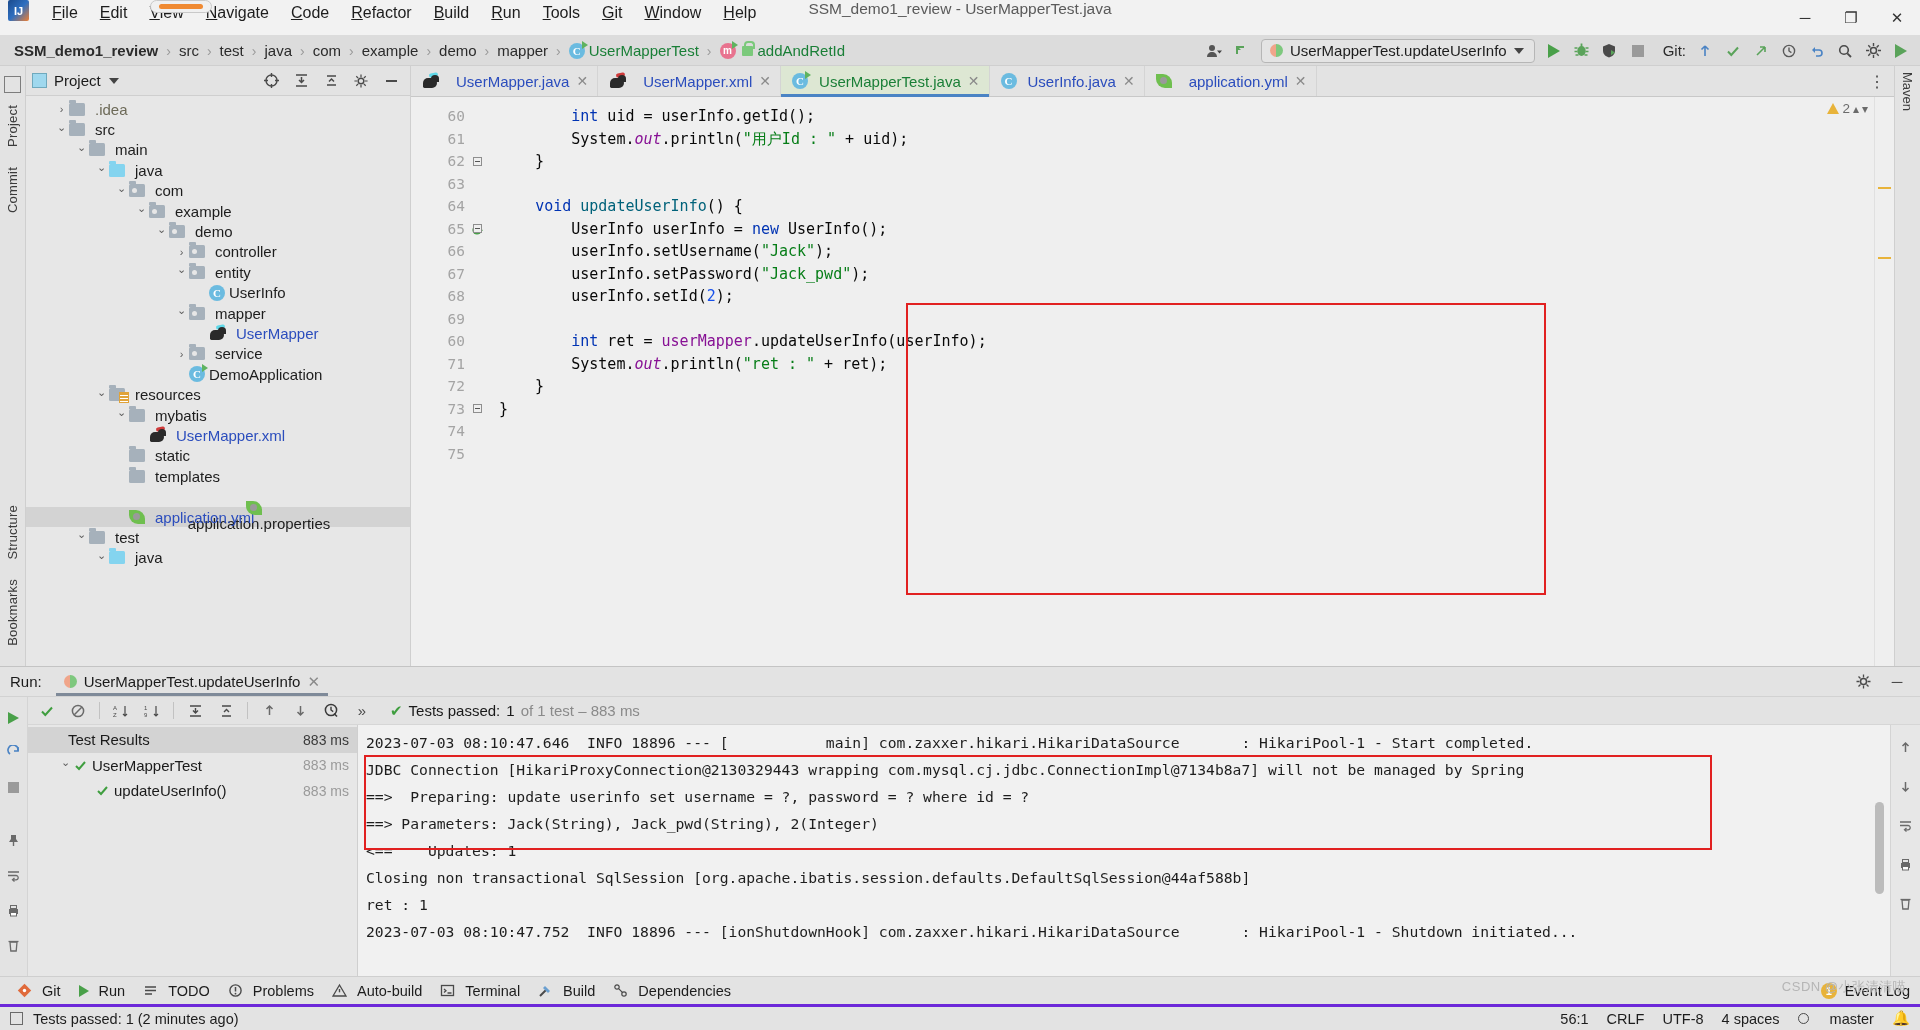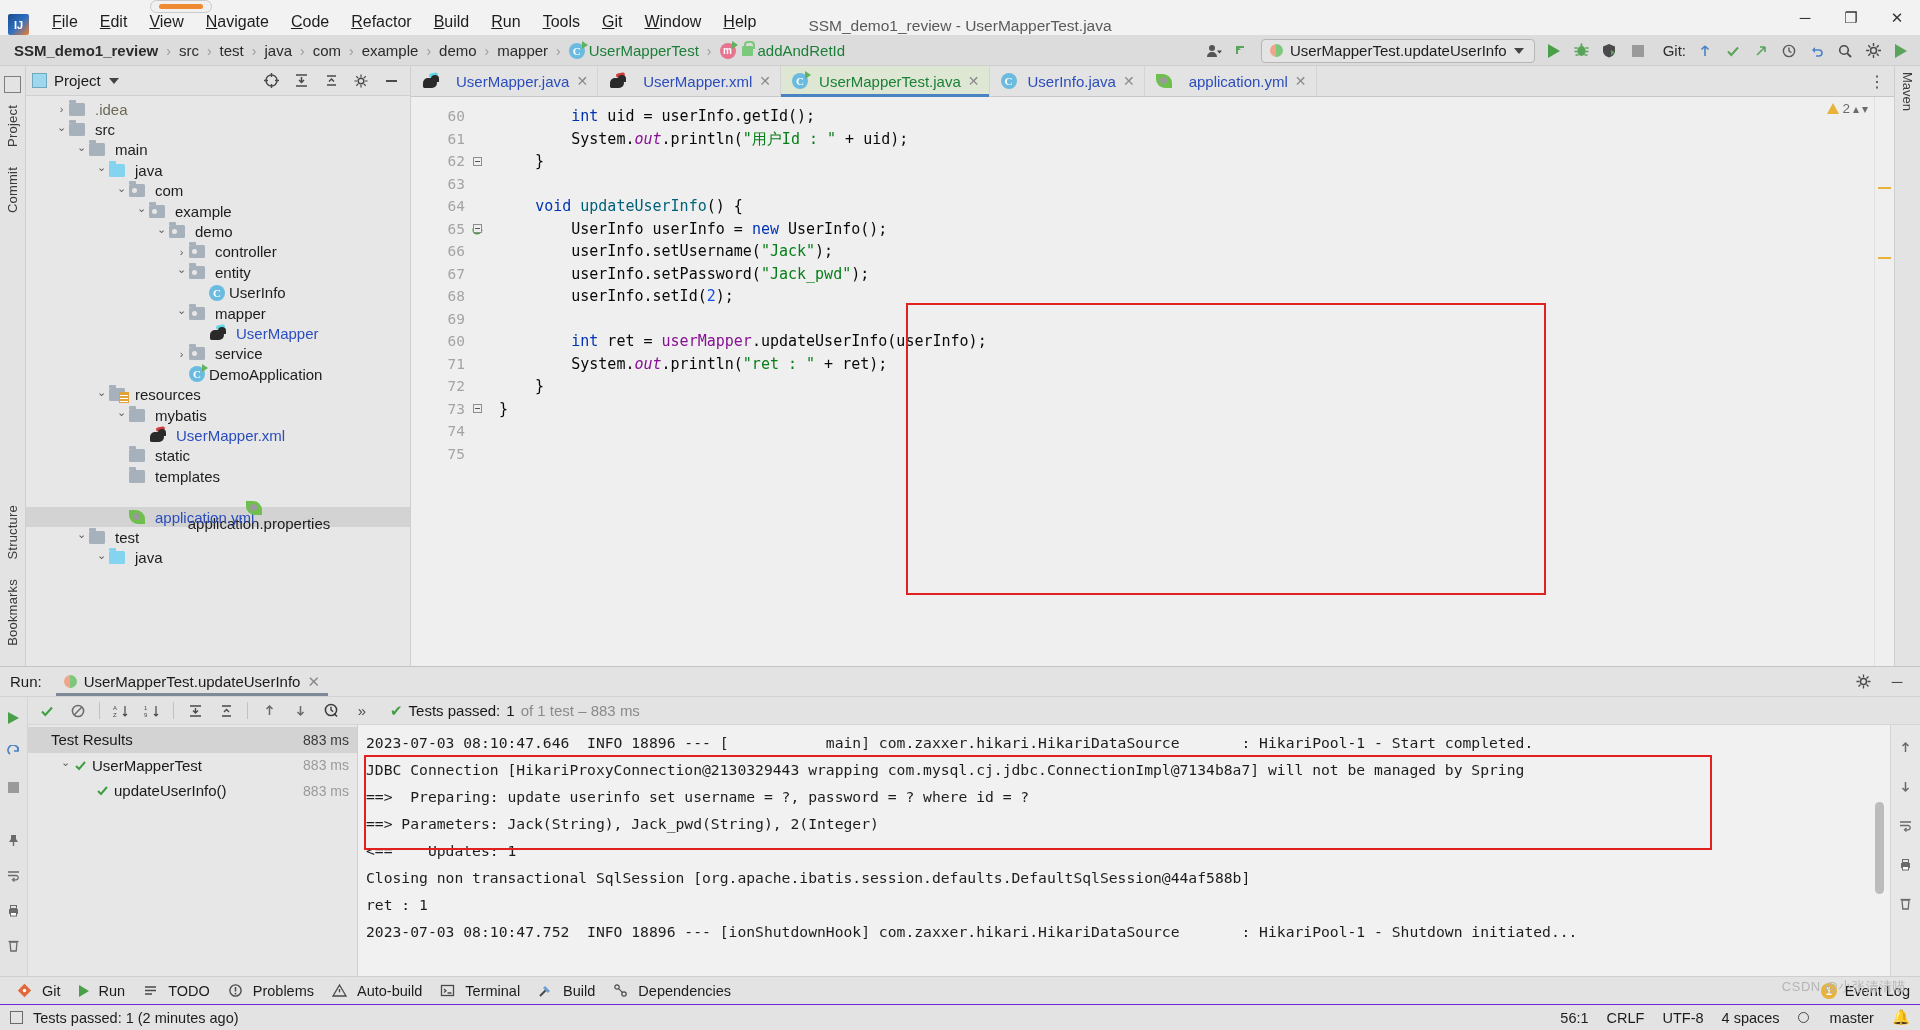--- a/index.html
+++ b/index.html
@@ -14,21 +14,21 @@
   #app {
     width: 1920px; height: 1030px;
     display: flex; flex-direction: column;
     background: #e9e9e9;
     position: relative;
   }
 
   
   .menubar {
     height: 36px; flex: 0 0 36px;
-    display: flex; align-items: flex-end;
+    display: flex; align-items: flex-start;
     background: #f2f2f2;
     border-bottom: 1px solid #dcdcdc;
     padding-left: 8px;
     position: relative;
   }
   .ij-logo {
     width: 21px; height: 21px; margin-right: 12px;
     background: linear-gradient(135deg,#1b4a8c 0%, #2e6fc0 50%, #f07f32 100%);
     border-radius: 2px;
     display: flex; align-items: center; justify-content: center;
@@ -354,21 +354,21 @@
     padding-left: 8px; gap: 2px;
   }
   .sb-item { display:flex;align-items:center;gap:6px;padding:3px 9px;border-radius:3px;color:#1d1d1d; }
   .sb-right { margin-left:auto; display:flex;align-items:center;gap:8px;padding-right:10px; }
   .eventlog-badge {
     width:16px;height:16px;border-radius:50%;background:#e8b33a;color:#fff;
     display:flex;align-items:center;justify-content:center;font-size:11px;font-weight:bold;
   }
   .statusbar {
     height: 26px; flex: 0 0 26px; display: flex; align-items: center;
-    background: #e3e3e3; border-top: 1px solid #6d28d9; font-size: 14.5px;
+    background: #e3e3e3; border-top: 3px solid #6d28d9; font-size: 14.5px;
     padding-left: 10px; color: #1d1d1d; gap: 10px;
   }
   .sbr { margin-left:auto; display:flex;align-items:center;gap:18px;padding-right:10px;color:#1d1d1d; }
   .branch-ico { width:11px;height:11px;border:1.6px solid #4a4a4a;border-radius:50%; display:inline-block; }
 
   .watermark {
     position: absolute; right: 14px; bottom: 34px;
     font-size: 13px; color: #b5b5b5; letter-spacing: .5px; z-index: 40;
   }
 </style>
@@ -1019,21 +1019,21 @@
           <div class="passed">
             <span class="chk">✔</span>
             <span>Tests passed:</span>
             <span>1</span>
             <span class="dim">of 1 test – 883 ms</span>
           </div>
         </div>
 
         <div class="run-split">
           <div class="testtree" id="test-tree">
-              <div class="ttrow sel" style="padding-left: 8px; justify-content: flex-end;">
+              <div class="ttrow sel" style="padding-left: 25px; justify-content: flex-end;">
                 <span class="arrow" style="width: 15px; flex: 0 0 15px; display: flex; align-items: center; justify-content: center; color: rgb(93, 93, 93); font-size: 11px;"></span>
                 <span>Test Results</span>
                 <span class="ms">883 ms</span>
               </div>
               <div class="ttrow" style="padding-left: 30px;">
                 <span class="arrow" style="width: 15px; flex: 0 0 15px; display: flex; align-items: center; justify-content: center; color: rgb(93, 93, 93); font-size: 11px; margin-top: -5px;">⌄</span>
                 <span class="ico">
                   <svg width="15" height="15" viewBox="0 0 15 15">
                     <path d="M3 8 L6 11 L12 4" stroke="#3f9e3f" stroke-width="2" fill="none"></path>
                   </svg>

